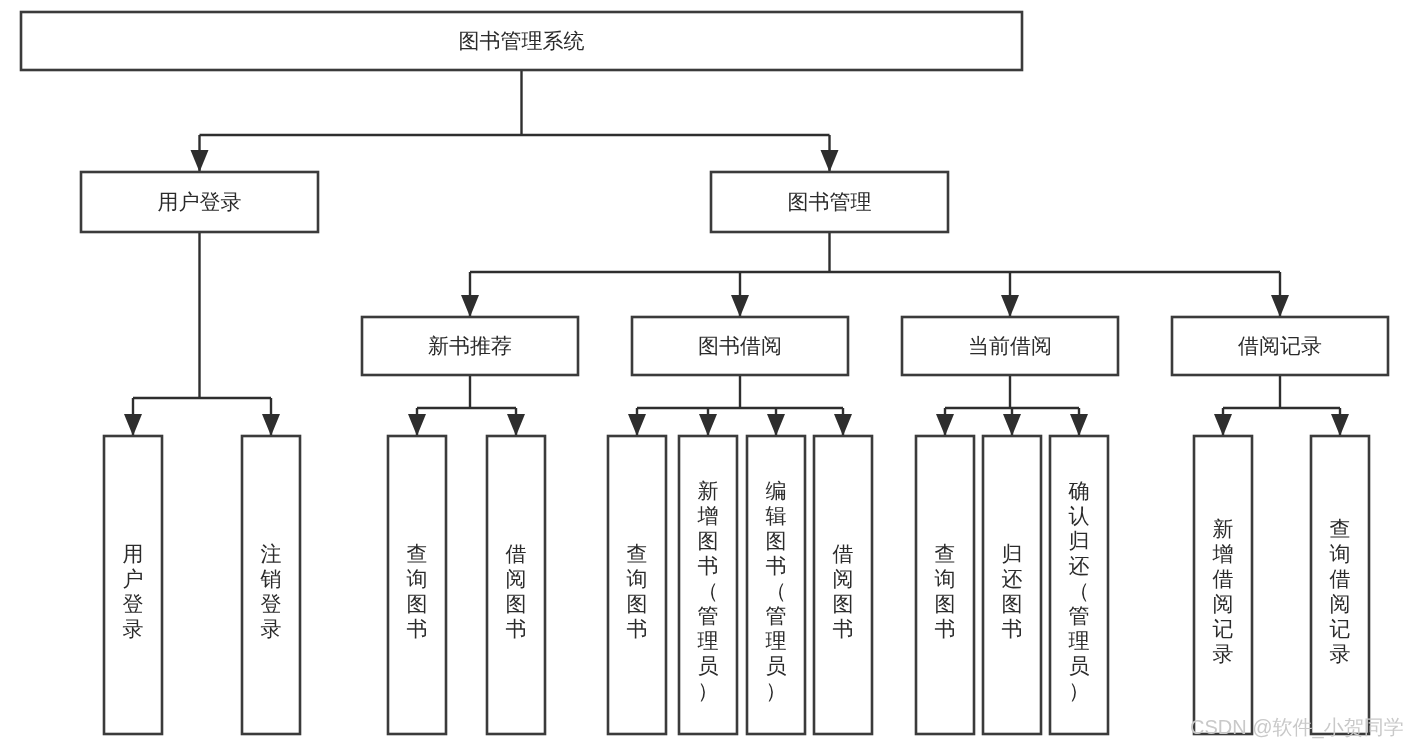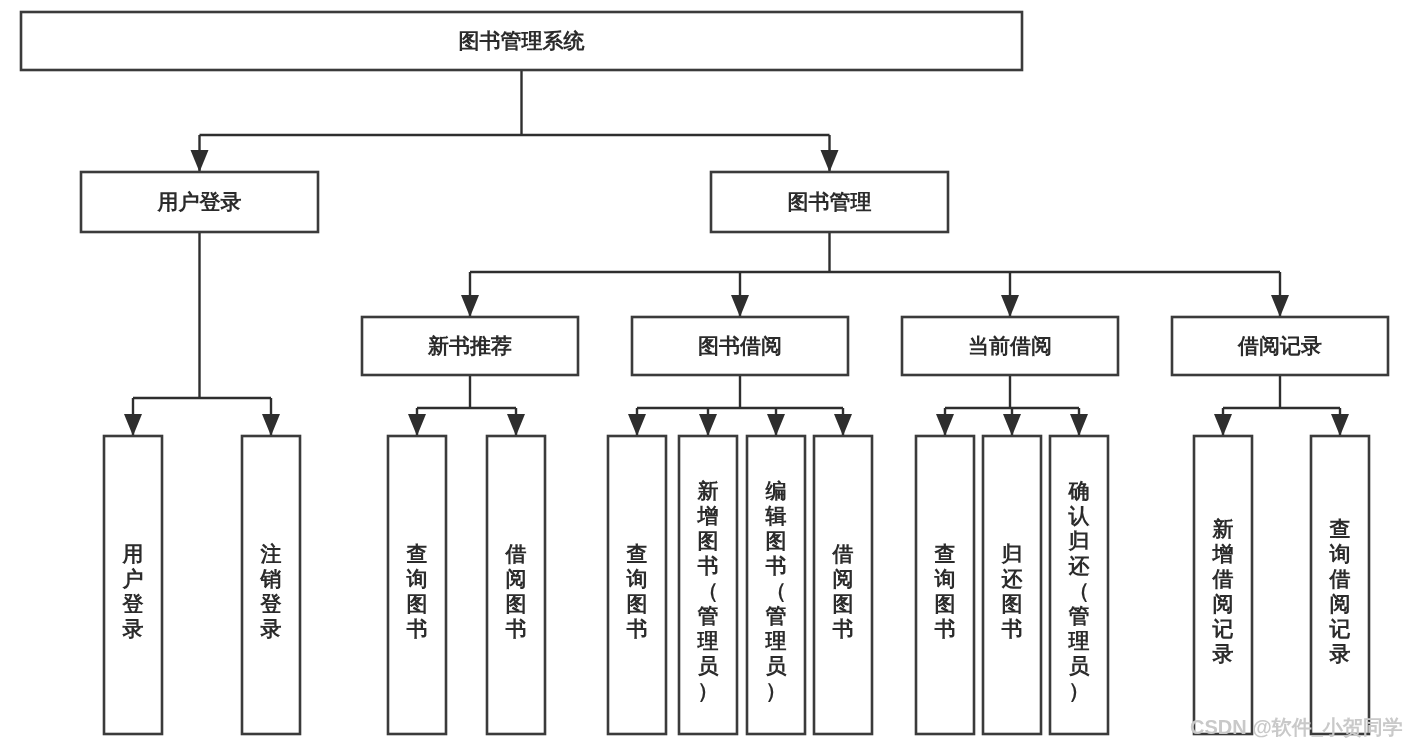--- a/index.html
+++ b/index.html
@@ -13,21 +13,20 @@
     font-family: "Liberation Sans", "DejaVu Sans", sans-serif;
     overflow: hidden;
     position: relative;
   }
   #diagram-root {
     position: absolute;
     left: 0;
     top: 0;
     width: 1405px;
     height: 550px;
-    font-weight: bold;
   }
   svg.flow {
     display: block;
     width: 1405px;
     height: 747px;
   }
   .node-rect {
     fill: #ffffff;
     stroke: #3b3b3b;
     stroke-width: 2.6;

